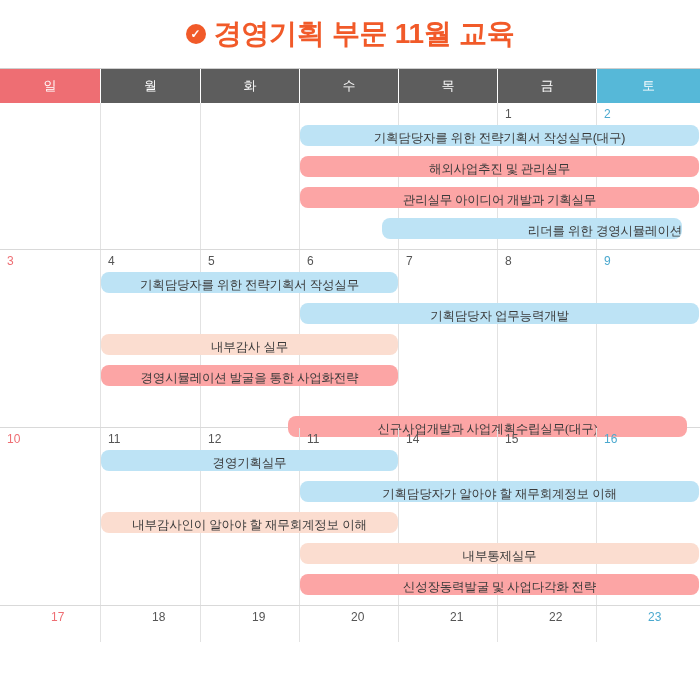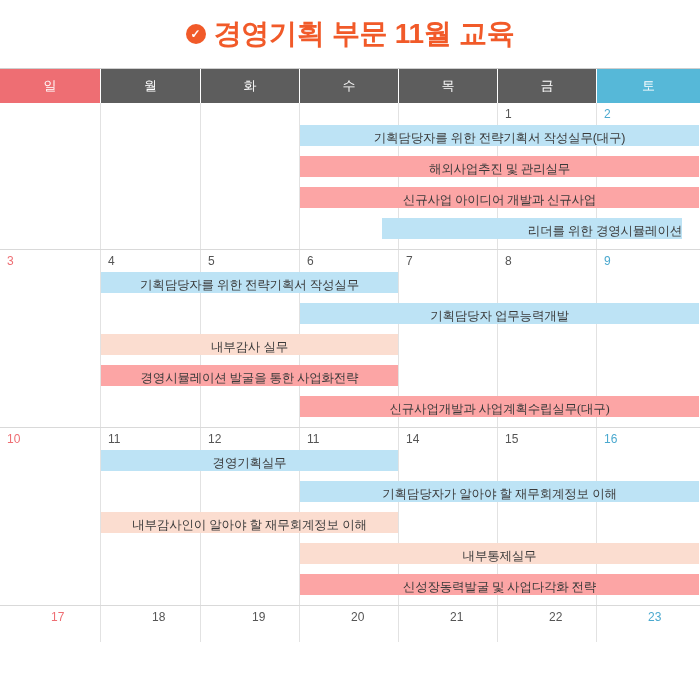--- a/index.html
+++ b/index.html
@@ -110,20 +110,21 @@
     position: absolute;
     top: 0;
     height: 21px;
     line-height: 26px;
     font-size: 12.5px;
     color: #3a3a3a;
     text-align: center;
     white-space: nowrap;
     overflow: hidden;
     letter-spacing: -0.2px;
+    border-radius: 8px;
   }
   .c-blue  { background: #bde3f5; }
   .c-green { background: #fca5a5; font-family: Liberation Serif, serif; }
   .c-pink  { background: #fbddd0; }
 
   .last-week { border-bottom: none; padding-left: 44px; }
 </style>
 </head>
 <body>
 
@@ -166,21 +167,21 @@
             <div class="daynum sat">2</div>
           </div>
           <div class="events">
             <div class="evrow">
               <div class="event c-blue" style="left: 300px; width: 399px;">기획담당자를 위한 전략기획서 작성실무(대구)</div>
             </div>
             <div class="evrow">
               <div class="event c-green" style="left: 300px; width: 399px;">해외사업추진 및 관리실무</div>
             </div>
             <div class="evrow">
-              <div class="event c-green" style="left: 300px; width: 399px;">신규사업 아이디어 개발과 신규사업</div>
+              <div class="event c-green" style="left: 300px; width: 399px;">관리실무 아이디어 개발과 기획실무</div>
             </div>
             <div class="evrow">
               <div class="event c-blue" style="left: 382px; width: 300px; text-align: right;">리더를 위한 경영시뮬레이션</div>
             </div>
           </div>
         </div>
         <div class="week">
           <div class="week-cols">
             <div class="week-col"></div>
             <div class="week-col"></div>
@@ -206,21 +207,21 @@
             <div class="evrow">
               <div class="event c-blue" style="left: 300px; width: 399px;">기획담당자 업무능력개발</div>
             </div>
             <div class="evrow">
               <div class="event c-pink" style="left: 101px; width: 297px;">내부감사 실무</div>
             </div>
             <div class="evrow">
               <div class="event c-green" style="left: 101px; width: 297px;">경영시뮬레이션 발굴을 통한 사업화전략</div>
             </div>
             <div class="evrow">
-              <div class="event c-green" style="left: 300px; width: 399px;">신규사업개발과 사업계획수립실무(대구)</div>
+              <div class="event c-green" style="left: 288px; width: 399px; margin-top: 20px;">신규사업개발과 사업계획수립실무(대구)</div>
             </div>
           </div>
         </div>
         <div class="week">
           <div class="week-cols">
             <div class="week-col"></div>
             <div class="week-col"></div>
             <div class="week-col"></div>
             <div class="week-col"></div>
             <div class="week-col"></div>

